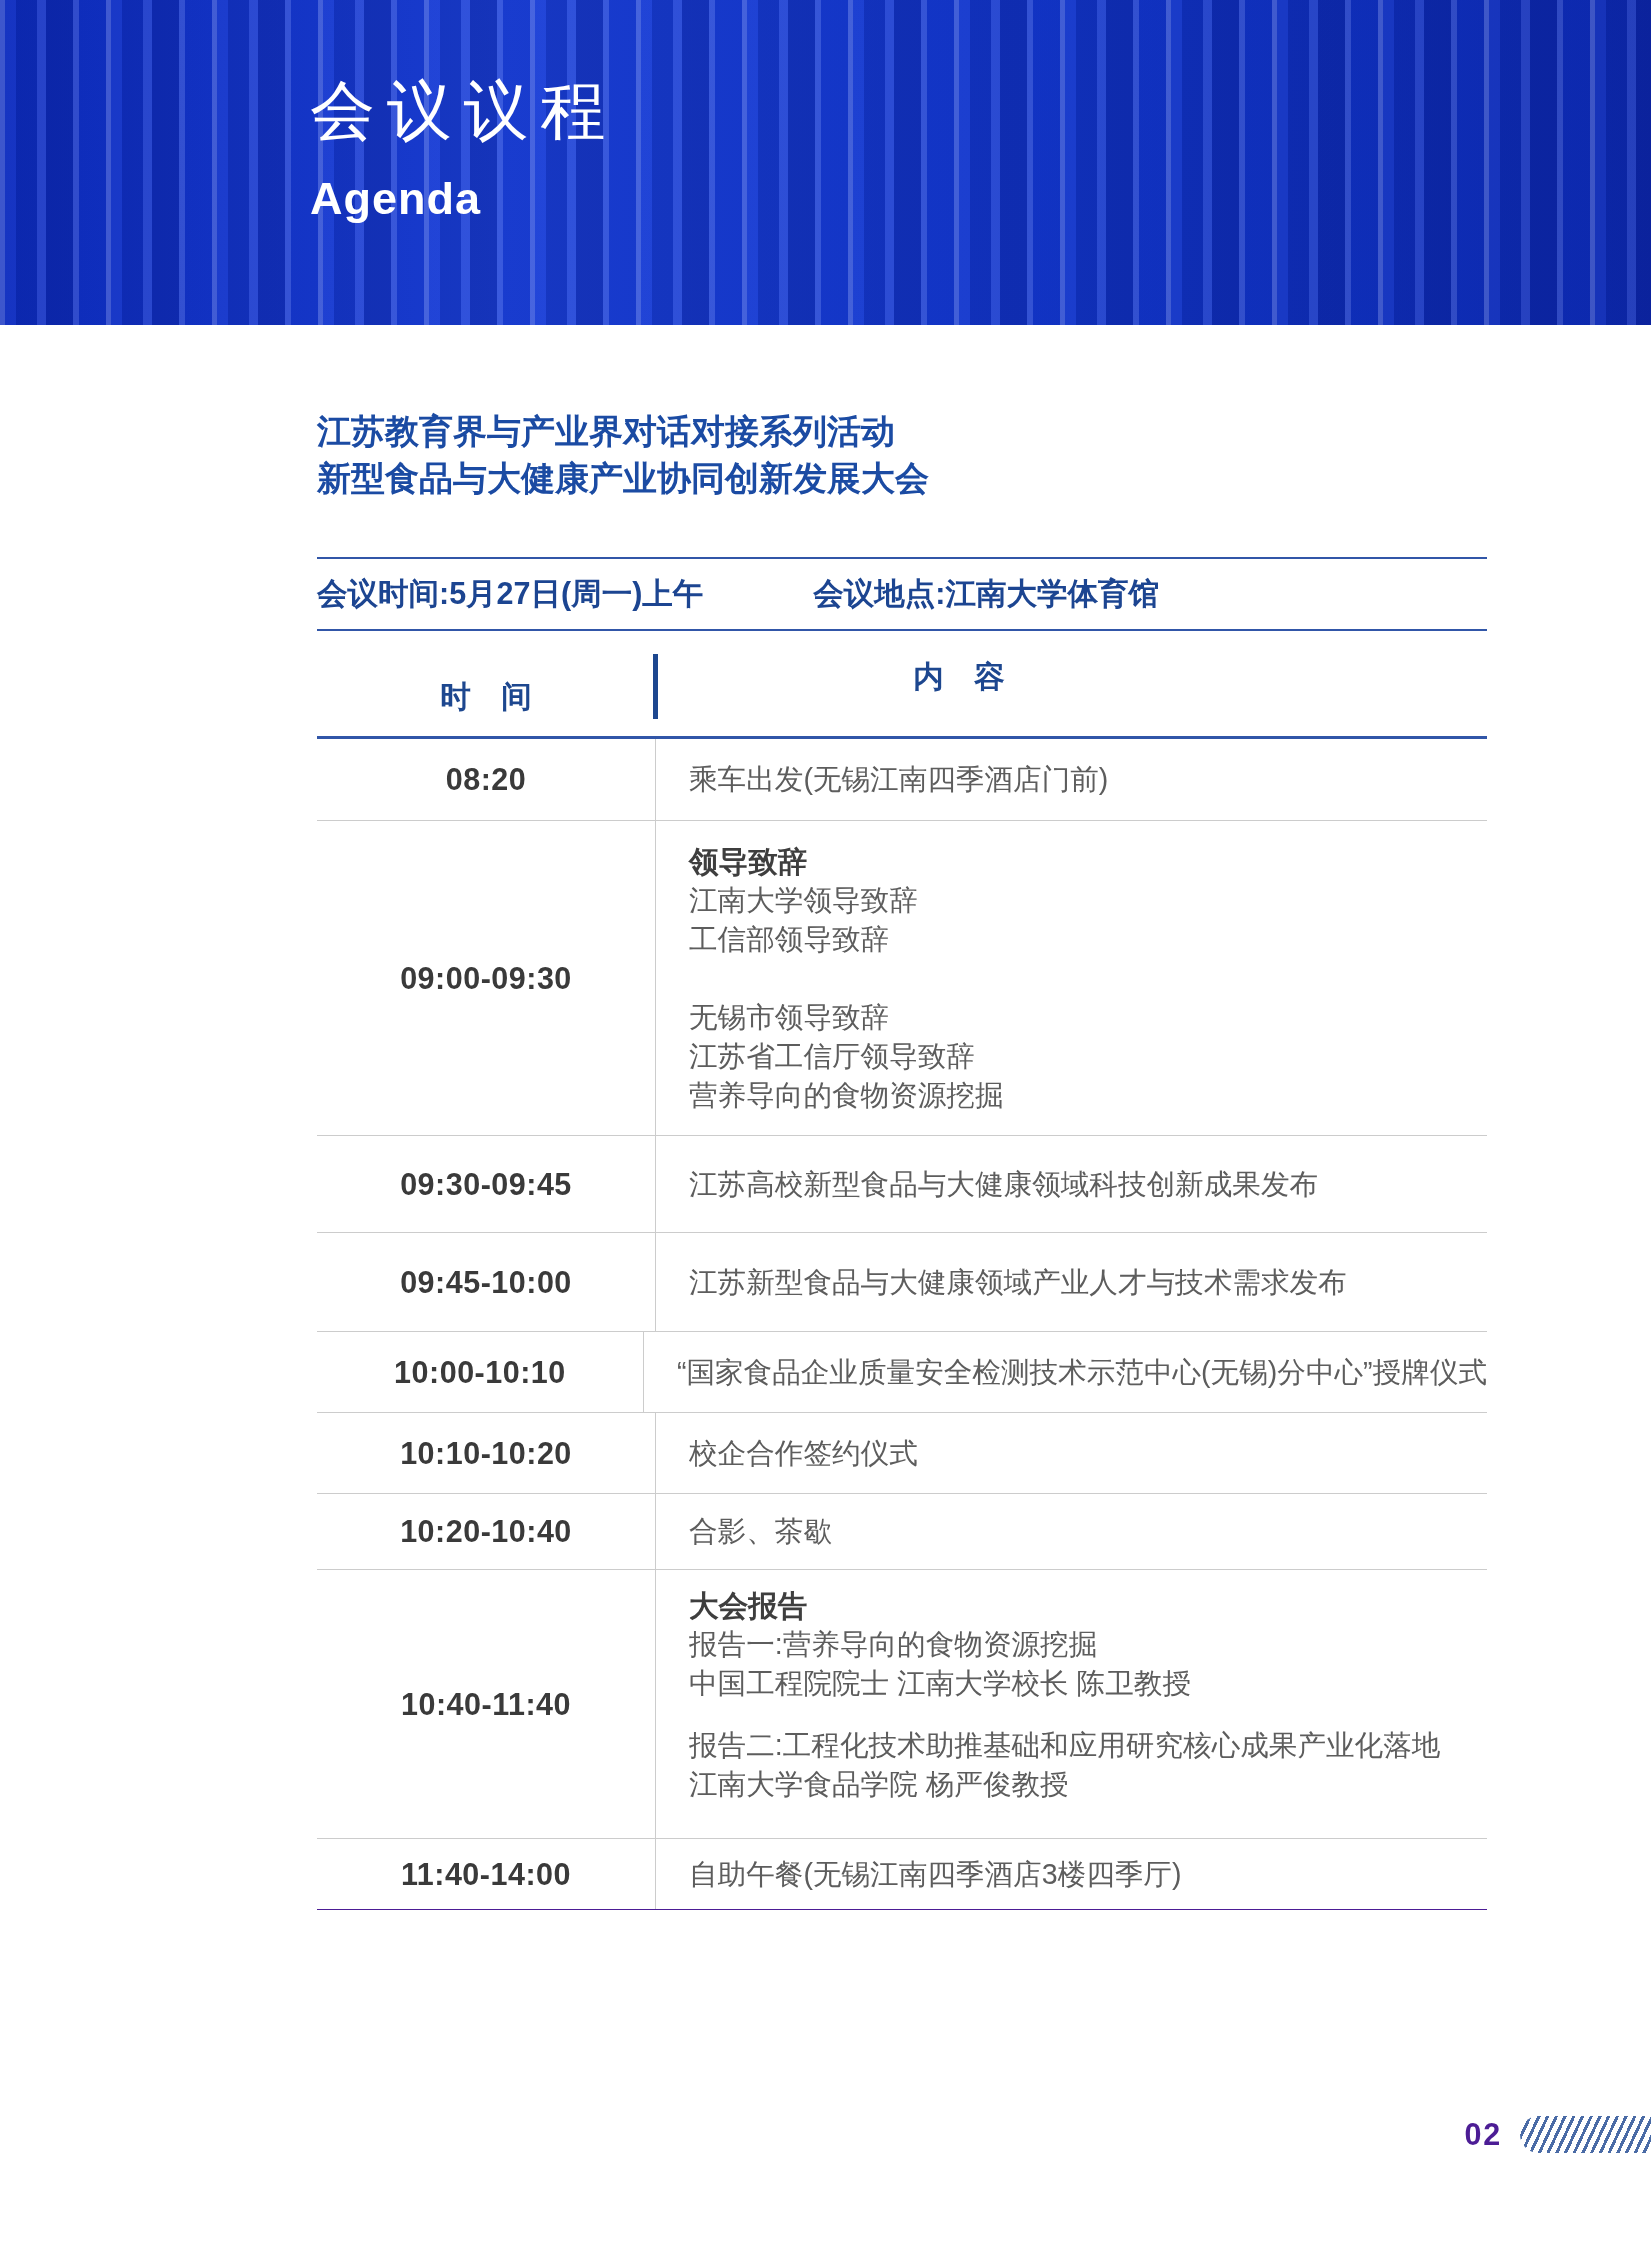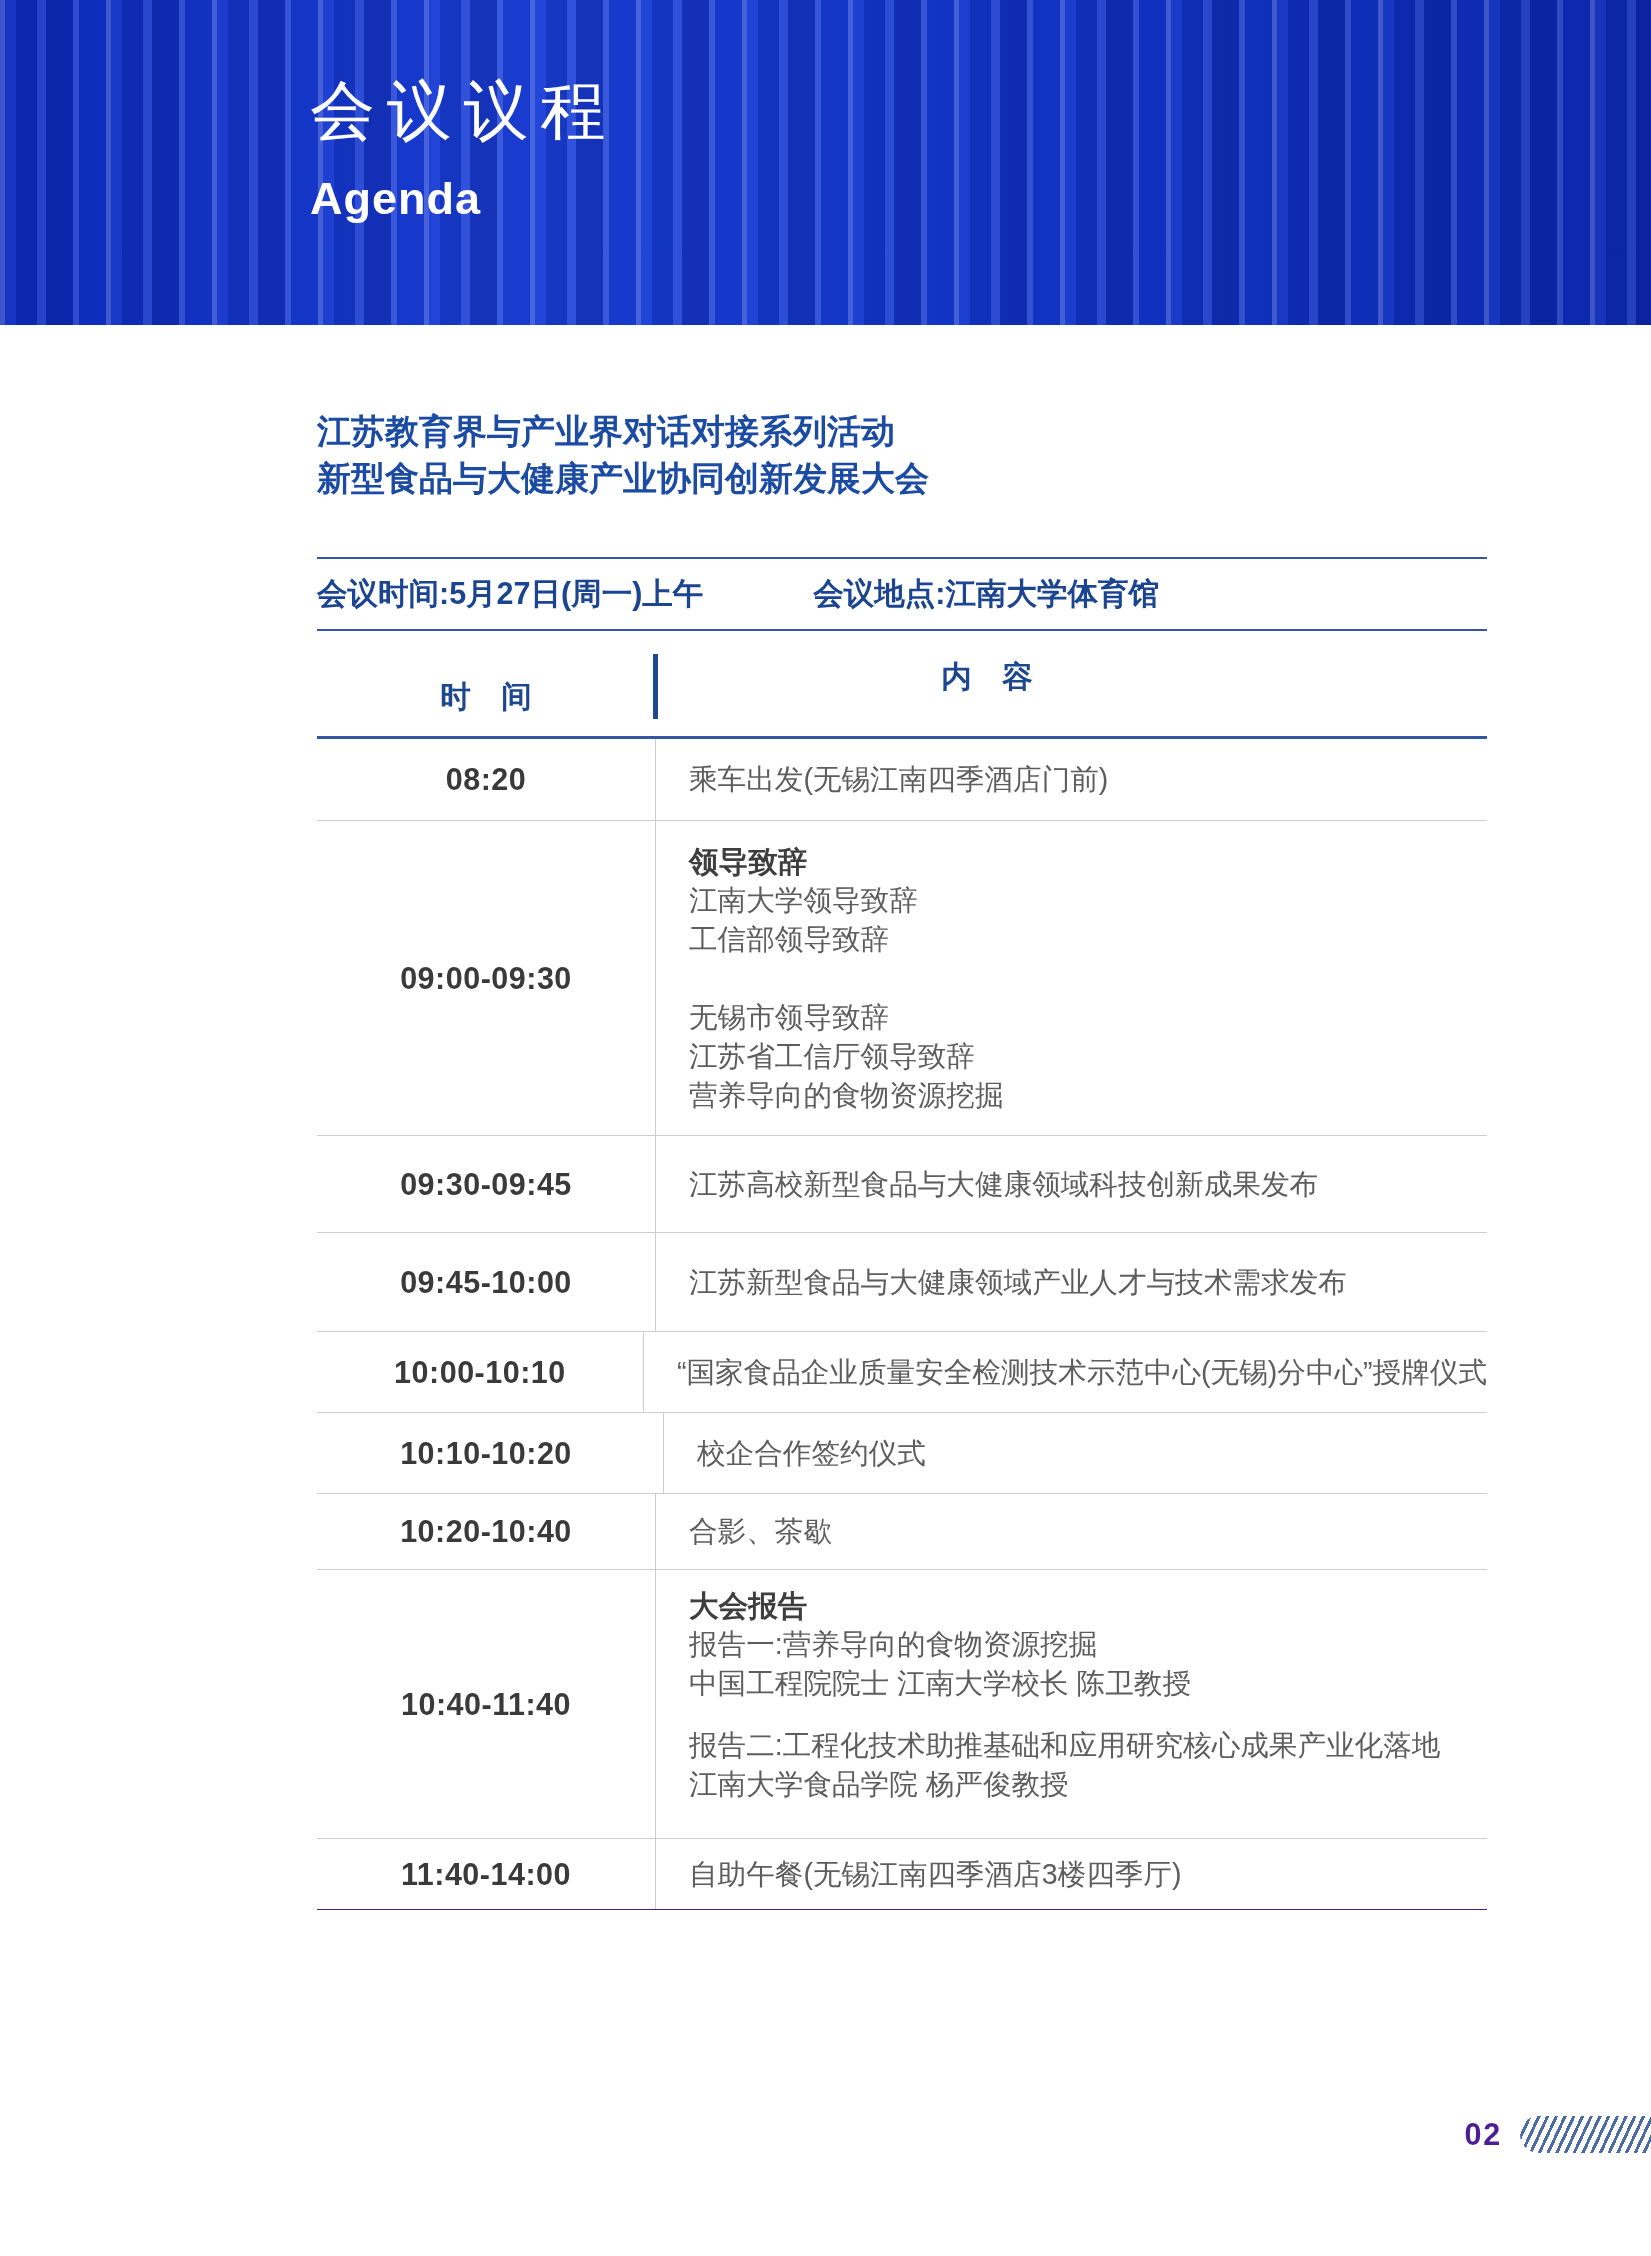--- a/index.html
+++ b/index.html
@@ -80,21 +80,21 @@
     display:flex; align-items:center; justify-content:center;
   }
   .th-bar {
     position:absolute;
     left:336px; top:22.7px;
     width:4.9px; height:65px;
     background:#1d478f;
   }
   .th-content {
     position:absolute;
-    left:670px; top:0;
+    left:642px; top:0;
     height:92px;
     display:flex; align-items:center;
     transform:translateX(-50%);
   }
 
   
   .tbody { border-bottom:1px solid #4c1d95; }
   .row { display:flex; border-top:1px solid #cccccc; }
   .row:first-child { border-top:none; }
   .cell-time {
@@ -201,21 +201,21 @@
           <div class="cell-content">
             <div class="line">江苏新型食品与大健康领域产业人才与技术需求发布</div>
           </div>
         </div>
         <div class="row" style="min-height: 81px;">
           <div class="cell-time">10:00-10:10</div>
           <div class="cell-content">
             <div class="line">“国家食品企业质量安全检测技术示范中心(无锡)分中心”授牌仪式</div>
           </div>
         </div>
-        <div class="row" style="min-height: 81px; gap: 8px;">
+        <div class="row" style="min-height: 81px;">
           <div class="cell-time">10:10-10:20</div>
           <div class="cell-content">
             <div class="line">校企合作签约仪式</div>
           </div>
         </div>
         <div class="row" style="min-height: 76px;">
           <div class="cell-time">10:20-10:40</div>
           <div class="cell-content">
             <div class="line">合影、茶歇</div>
           </div>

